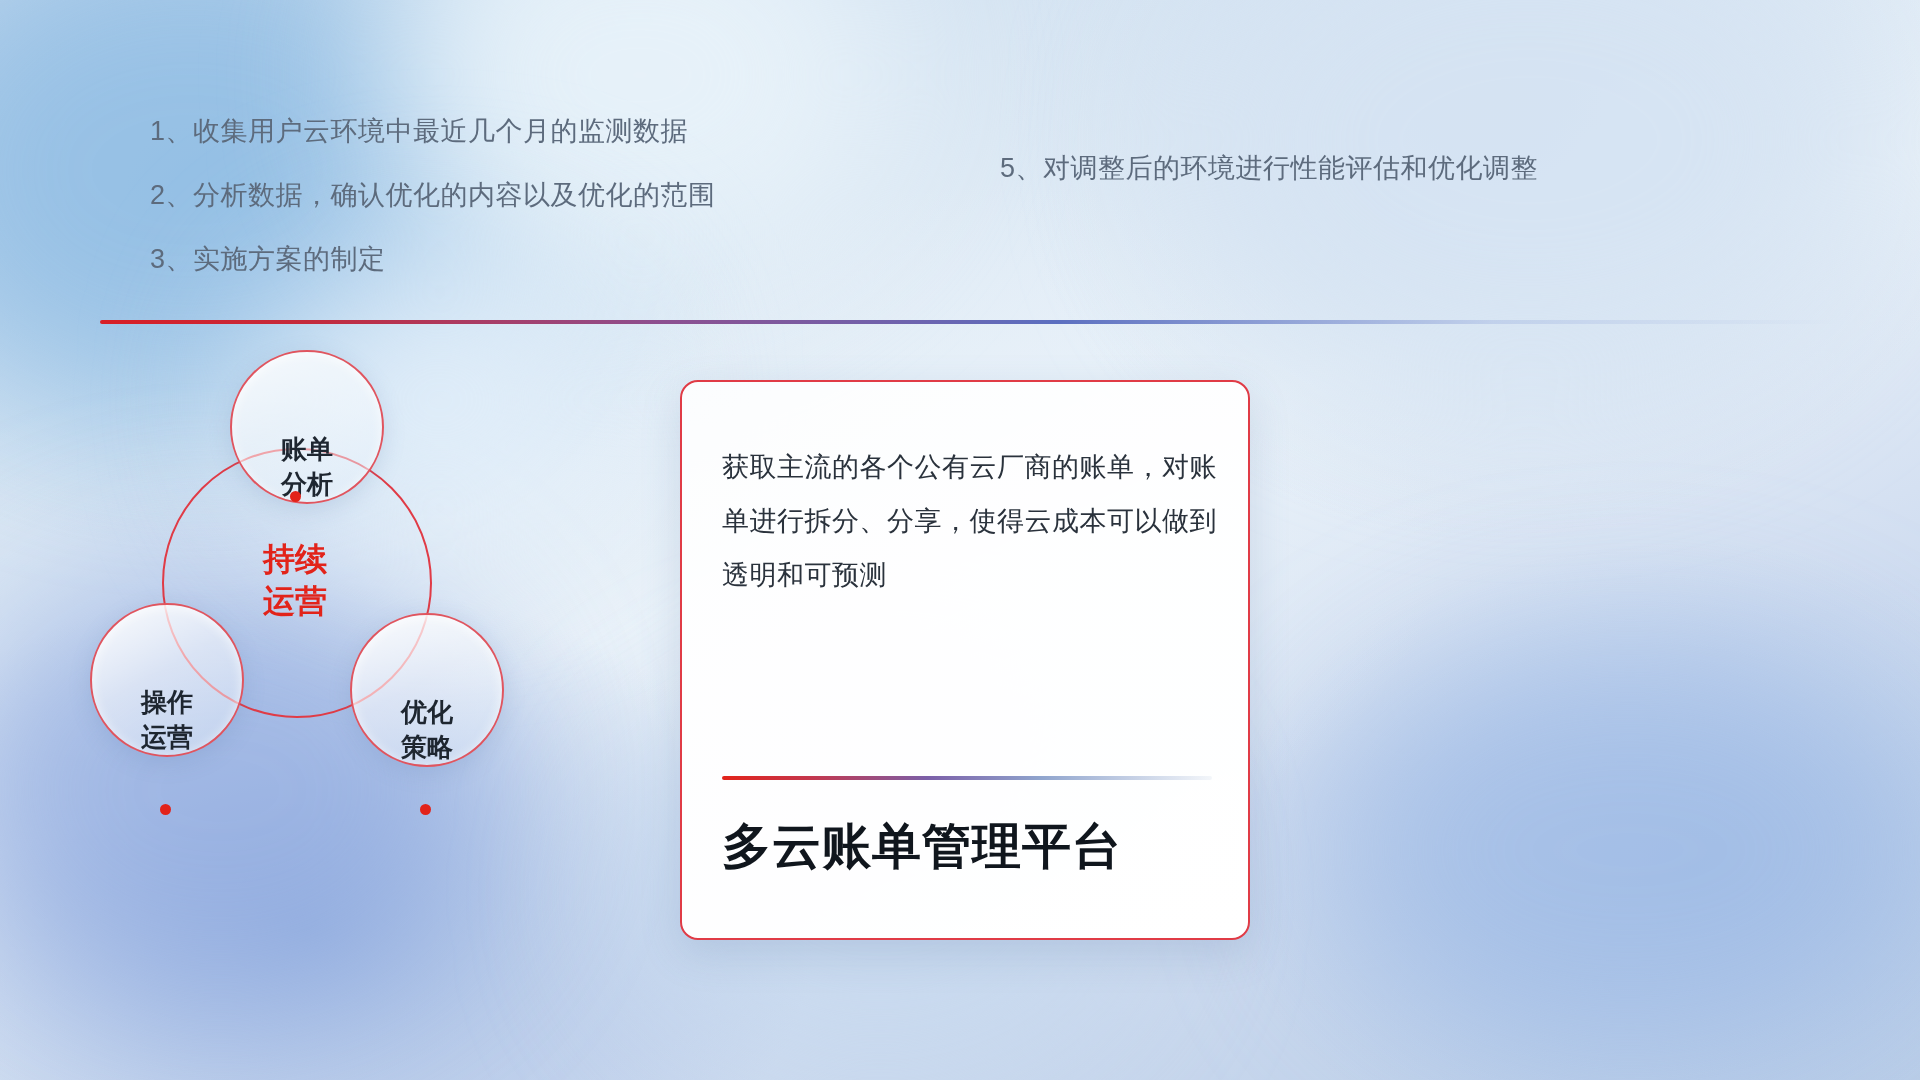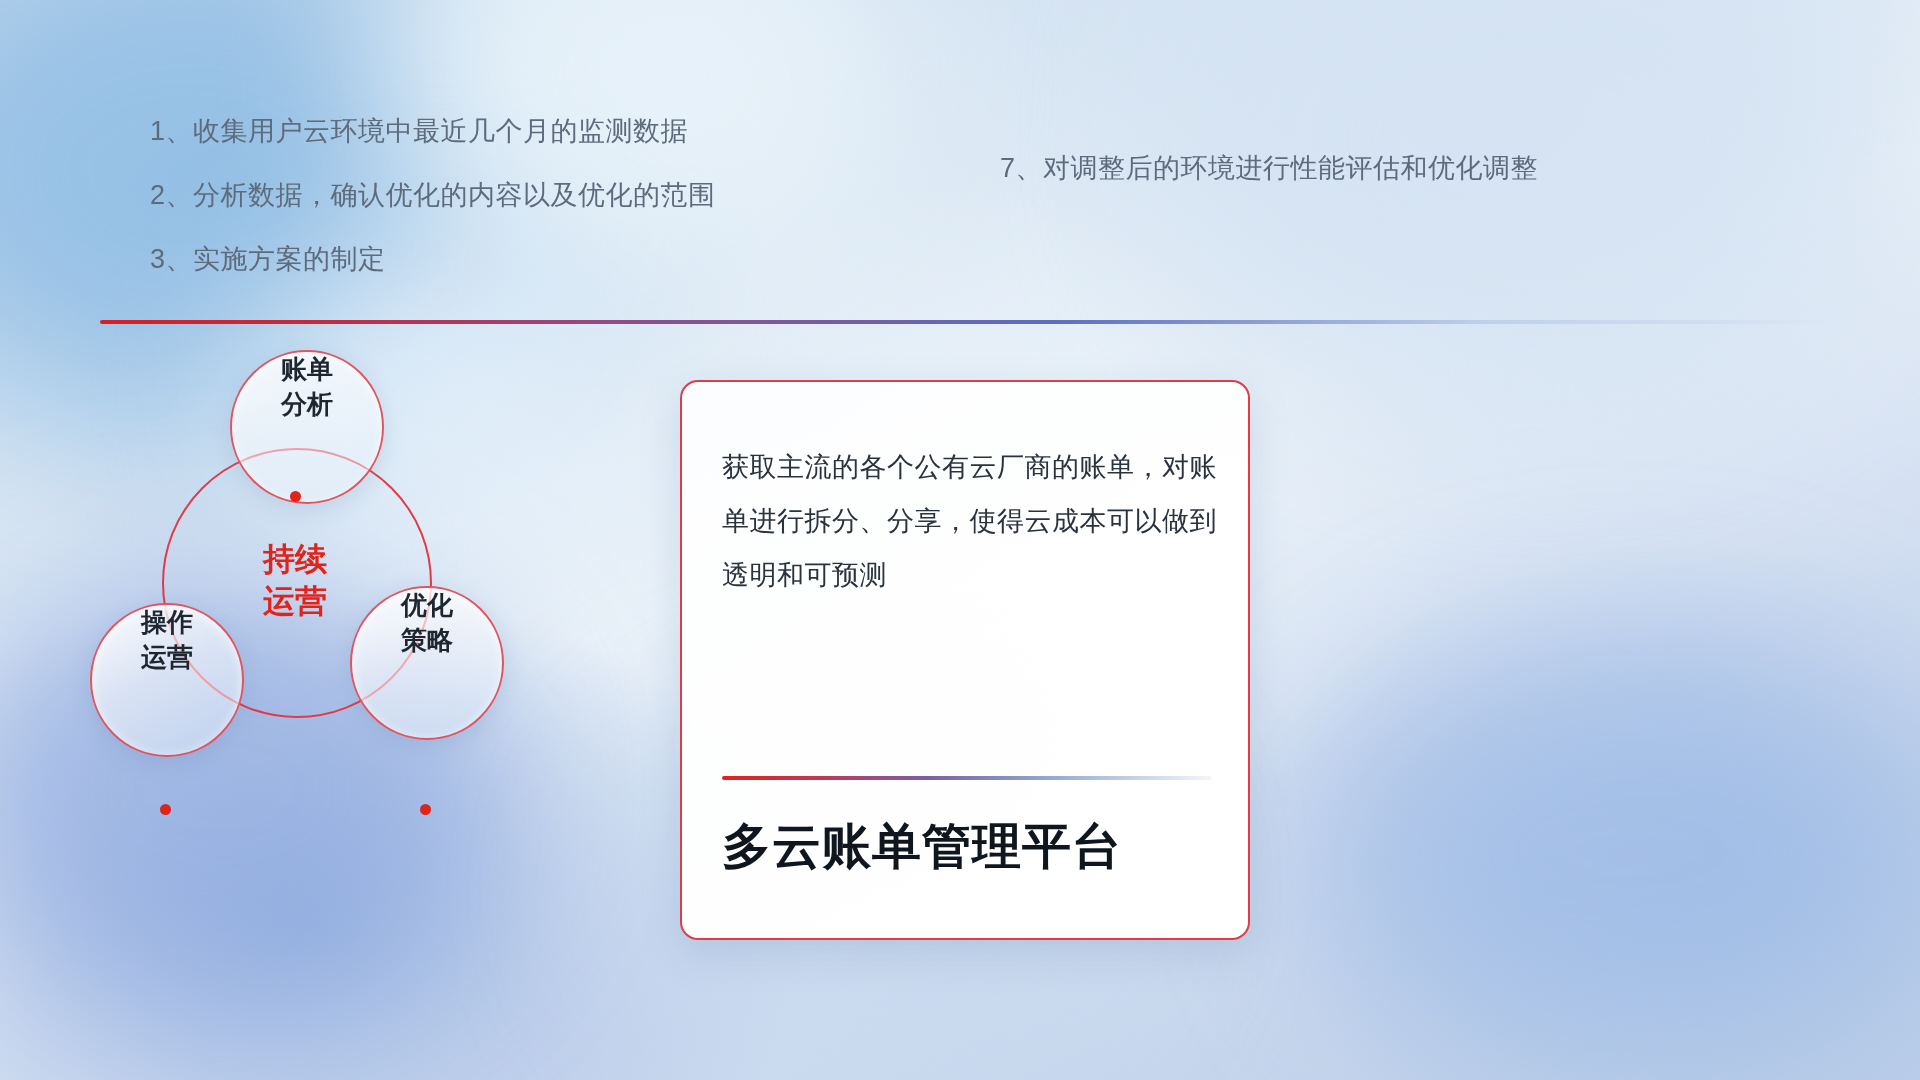--- a/index.html
+++ b/index.html
@@ -62,31 +62,31 @@
   
   .venn { position: absolute; left: 100px; top: 350px; width: 540px; height: 600px; }
 
   .circle {
     position: absolute;
     border-radius: 50%;
     border: 2px solid #e0555f;
     background: linear-gradient(150deg, rgba(255,255,255,0.92) 0%, rgba(255,255,255,0.55) 45%, rgba(226,238,250,0.45) 100%);
     box-shadow: 0 6px 22px rgba(90,120,170,0.18), inset 0 2px 12px rgba(255,255,255,0.7);
     display: flex;
-    align-items: flex-start;
+    align-items: flex-end;
     justify-content: center;
     text-align: center;
     color: #1e2630;
     font-size: 26px;
     font-weight: bold;
     line-height: 1.35;
   }
   .circle.c-top  { left: 130px; top: 0px;   width: 150px; height: 150px; }
   .circle.c-left { left: -10px; top: 253px; width: 150px; height: 150px; }
-  .circle.c-right{ left: 250px; top: 236px; width: 150px; height: 150px; }
+  .circle.c-right{ left: 250px; top: 263px; width: 150px; height: 150px; }
 
   .ring-main {
     position: absolute;
     left: 62px; top: 98px;
     width: 266px; height: 266px;
     border-radius: 50%;
     border: 2px solid #e03b46;
   }
   .ring-label {
     position: absolute;
@@ -164,21 +164,21 @@
   <div class="blob b6"></div>
   <div class="blob b7"></div>
 
   <div class="bullets left">
     <div class="line">1、收集用户云环境中最近几个月的监测数据</div>
     <div class="line">2、分析数据，确认优化的内容以及优化的范围</div>
     <div class="line">3、实施方案的制定</div>
   </div>
 
   <div class="bullets right">
-    <div class="line">7、对调整后的环境进行性能评估和优化调整</div>
+    <div class="line">5、对调整后的环境进行性能评估和优化调整</div>
   </div>
 
   <div class="divider"></div>
 
   <div class="venn">
     <div class="ring-main"></div>
 
     <div class="circle c-top">
       <div>
         <div>账单</div>

